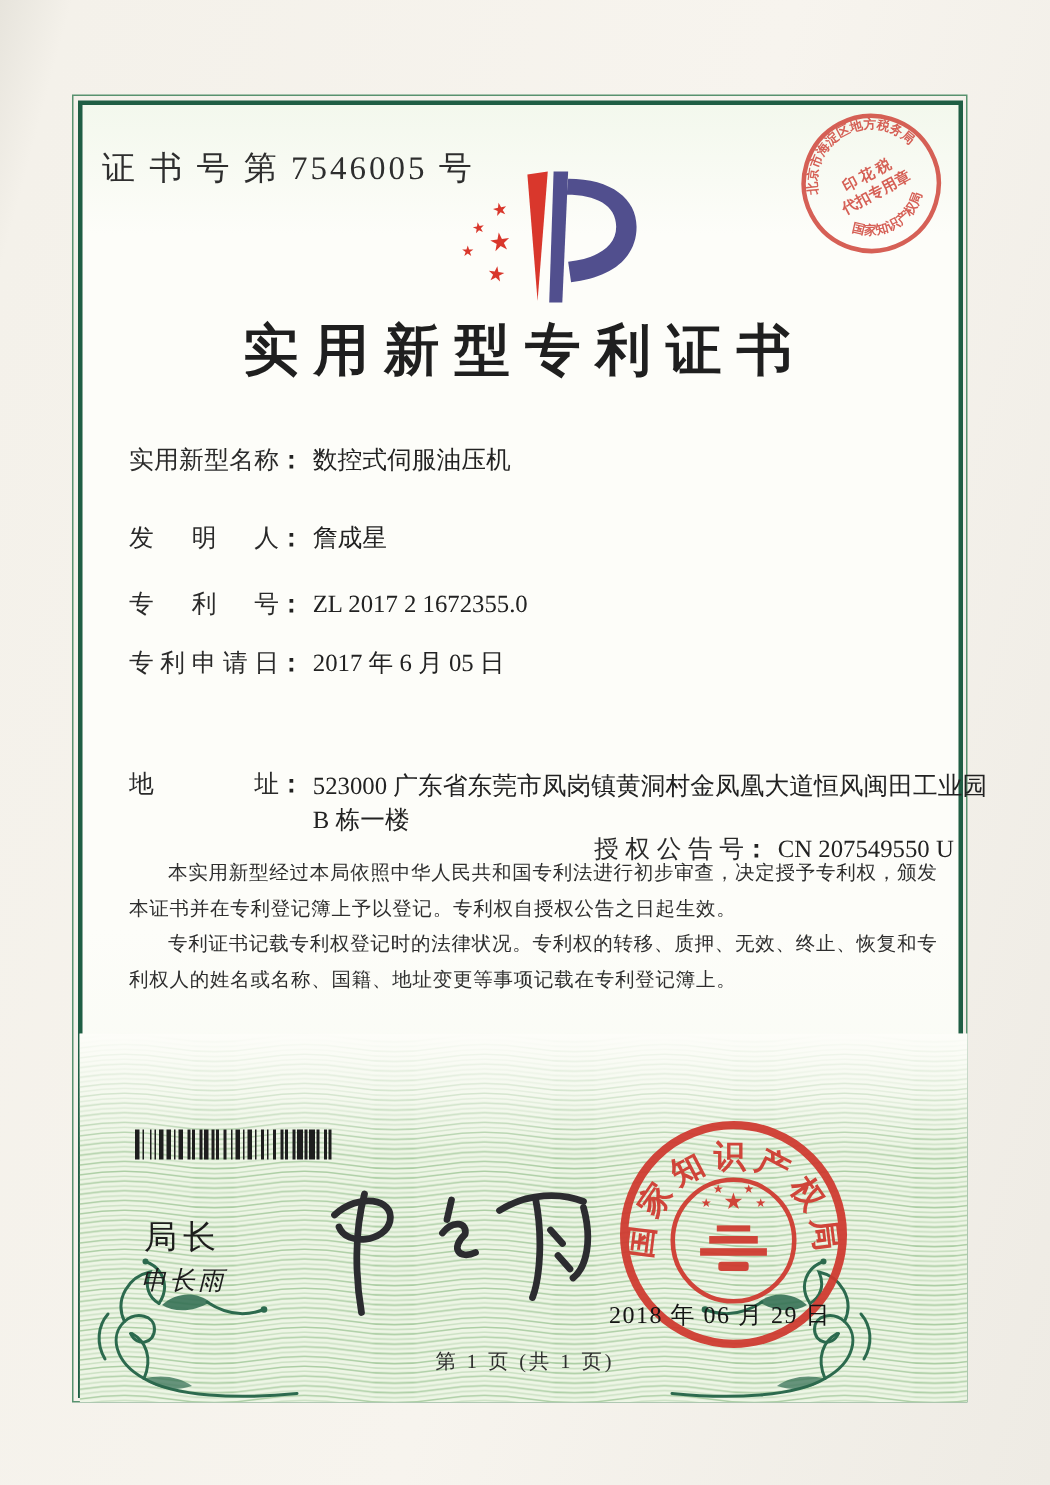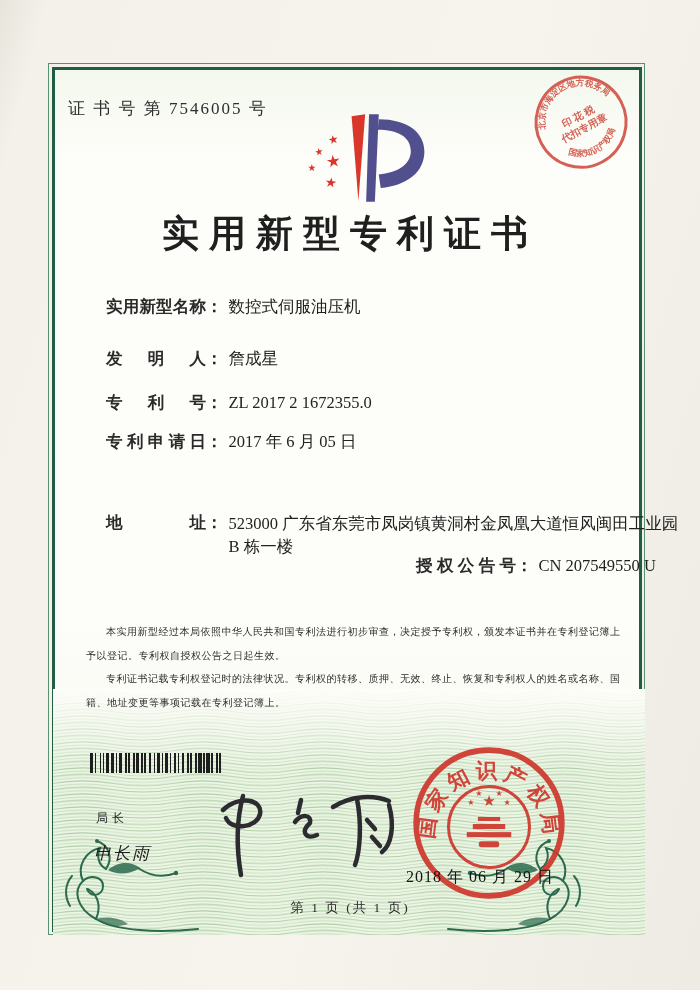--- a/index.html
+++ b/index.html
@@ -11,36 +11,36 @@
         border:1.5px solid #58926f;box-sizing:border-box;}
   .frame-inner{position:absolute;left:2.5px;top:2.5px;right:2.5px;bottom:2.5px;
         border:3px solid #1f5e44;
         background:linear-gradient(180deg,#f3f8ed 0%,#fdfdf9 10%,#fdfdf9 64%,#f3f8ec 100%);}
   
   .waves{position:absolute;left:53px;top:689px;width:592px;height:246px;overflow:hidden;z-index:1;}
   .waves-fade{position:absolute;left:53px;top:689px;width:592px;height:80px;z-index:1;
         background:linear-gradient(180deg,#fdfdf9 0%,rgba(253,253,249,0) 100%);}
   
   .abs{position:absolute;z-index:2;}
-  .cert-no{left:68px;top:97px;font-size:17px;letter-spacing:2px;color:#2e2e2e;}
+  .cert-no{left:68px;top:97px;font-size:22px;letter-spacing:2px;color:#2e2e2e;}
   .title{left:0;right:0;top:209px;text-align:center;font-size:37px;font-weight:700;
          letter-spacing:10px;color:#1f1f1f;}
   .frow{left:86px;font-size:16.5px;color:#222;white-space:nowrap;}
   .flabel{display:inline-block;width:100px;text-align:justify;text-align-last:justify;
-          font-weight:700;color:#2a2a2a;vertical-align:top;margin-left:20px;}
+          font-weight:400;color:#2a2a2a;vertical-align:top;}
   .fcolon{font-weight:700;margin-right:6px;}
   .fvalue{color:#222;}
   .fvalue-block{display:inline-block;width:452px;white-space:normal;line-height:23px;vertical-align:top;}
-  .paras{left:86px;top:620px;width:540px;font-size:10px;line-height:23.6px;color:#2e2e2e;
+  .paras{left:86px;top:570px;width:540px;font-size:13px;line-height:23.6px;color:#2e2e2e;
          letter-spacing:.5px;}
   .paras p{margin:0;text-indent:2em;}
   .barcode{left:90px;top:753px;width:158px;height:20px;display:flex;align-items:stretch;z-index:2;}
   .barcode .bar{background:#1e1e1e;height:100%;}
   .barcode .gap{height:100%;}
-  .signer-title{left:96px;top:810px;font-size:12px;color:#1d1d1d;letter-spacing:4px;font-family:Liberation Sans, sans-serif;}
+  .signer-title{left:96px;top:810px;font-size:22px;color:#1d1d1d;letter-spacing:4px;font-family:Liberation Sans, sans-serif;}
   .signer-name{left:94px;top:842px;font-size:17px;color:#1d1d1d;letter-spacing:2px;font-family:"Liberation Sans","DejaVu Sans",sans-serif;font-style:italic;}
   .signature{left:205px;top:780px;z-index:2;}
   .seal{left:408px;top:742px;z-index:3;}
   .seal-date{left:406px;top:867px;width:170px;font-size:16px;color:#151515;letter-spacing:1px;z-index:4;}
   .tax-stamp{left:532px;top:72px;transform:rotate(-28deg);z-index:3;}
   .footer{left:0;right:0;top:899px;text-align:center;font-size:13.5px;color:#2d2d2d;
           letter-spacing:2px;z-index:2;}
   .logo{left:272px;top:111px;z-index:2;}
   .flourish{z-index:1;}
   .fl-left{left:50px;top:836px;}

